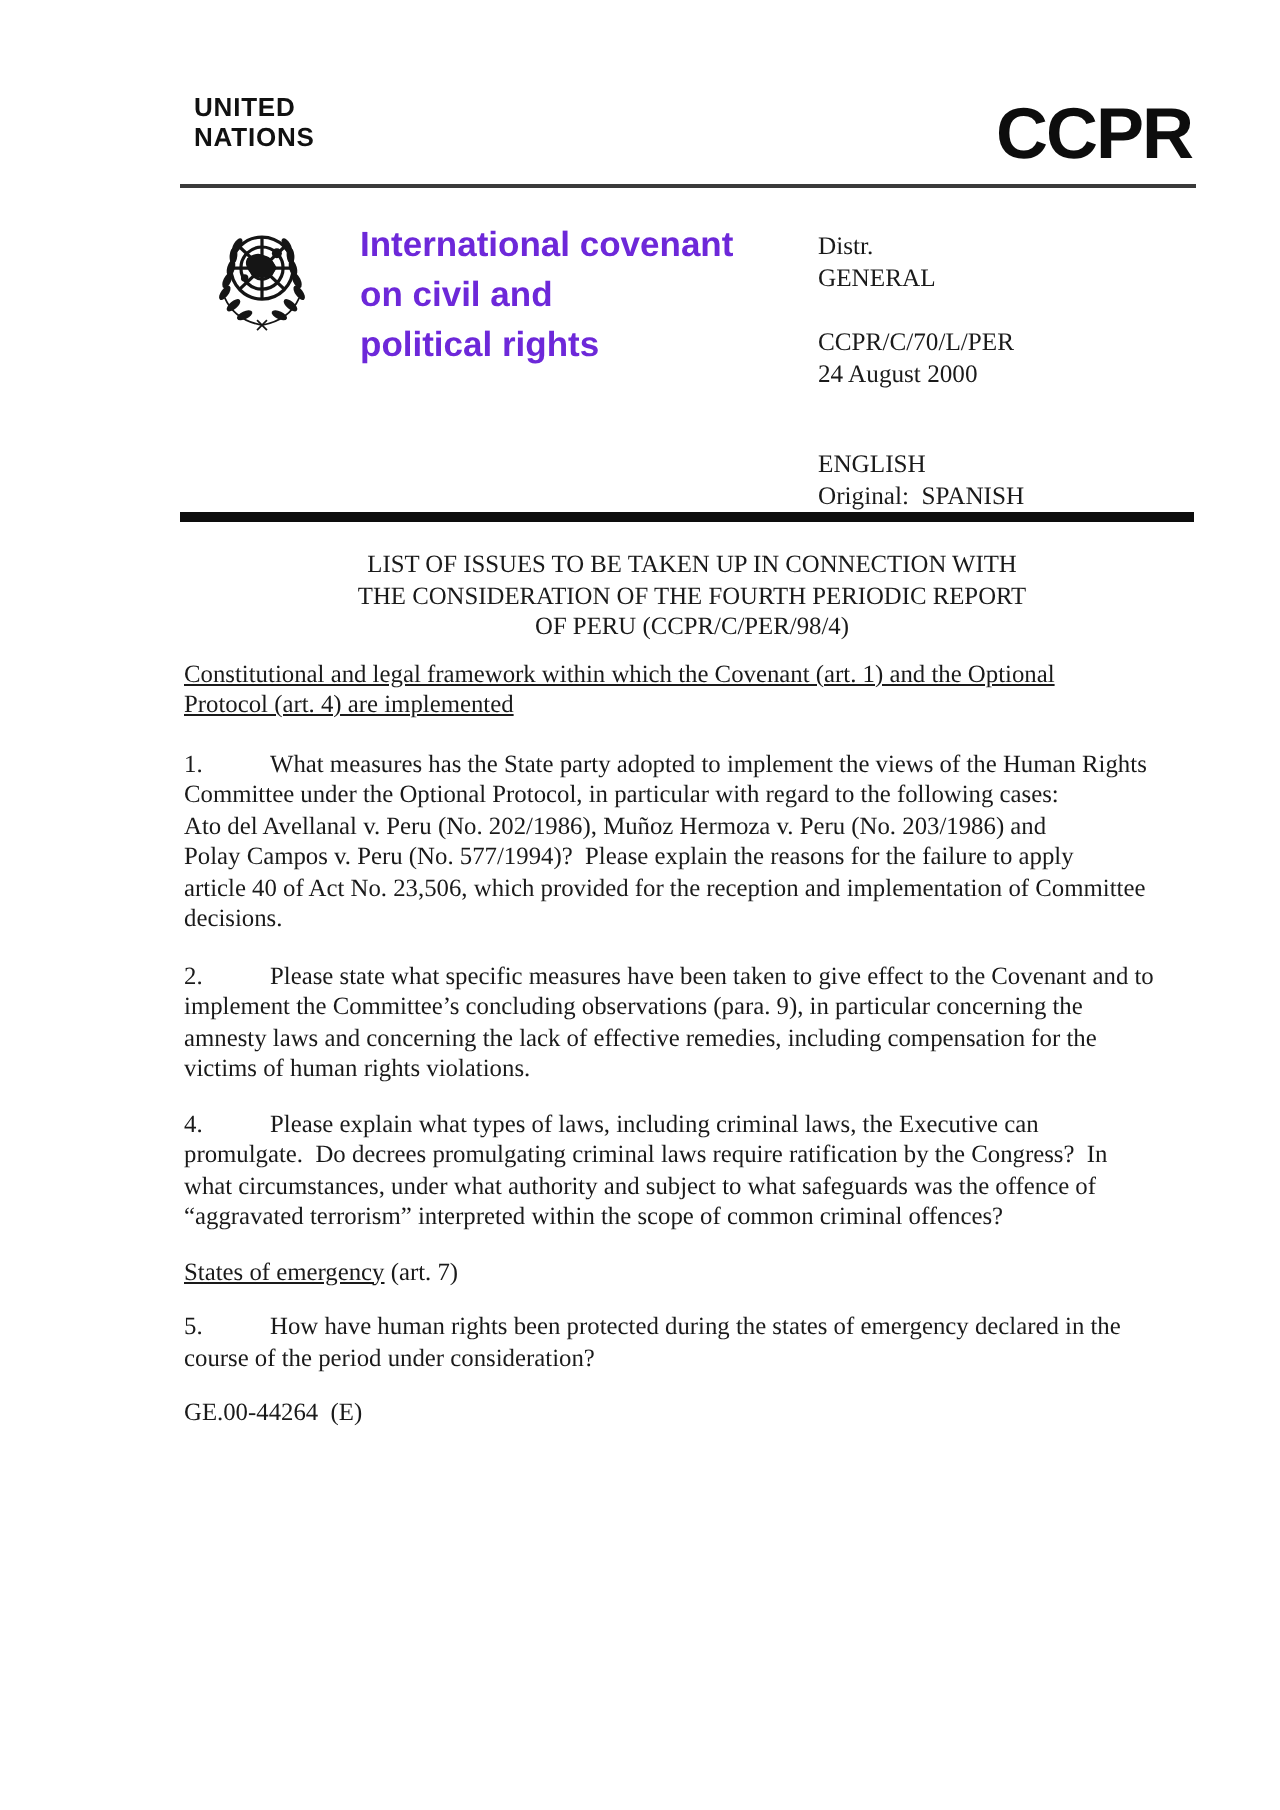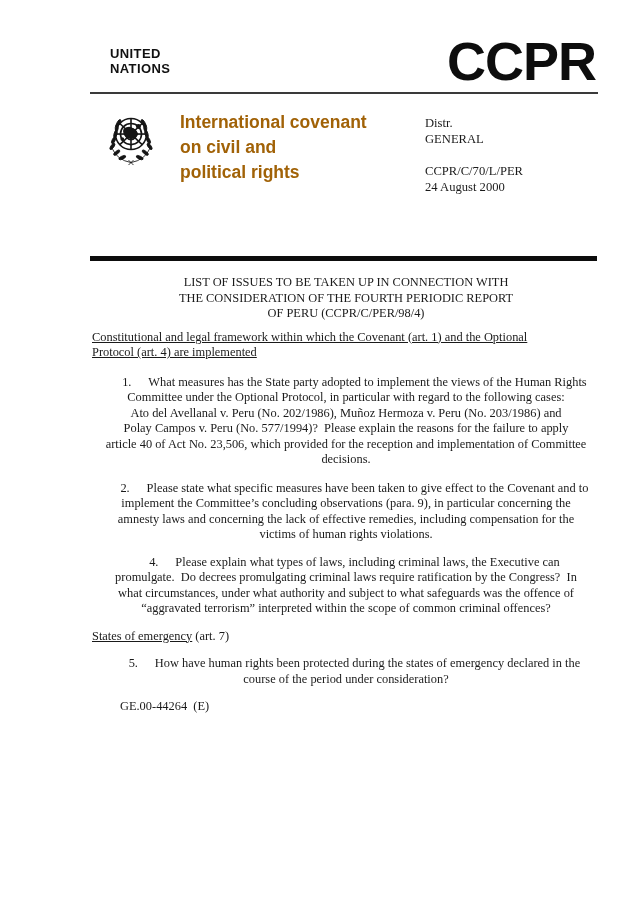--- a/index.html
+++ b/index.html
@@ -10,46 +10,46 @@
     margin: 0 auto;
     background: #ffffff;
     color: #1a1a1a;
     font-family: "Liberation Serif", serif;
     overflow: hidden;
   }
   .prewrap { white-space: pre-wrap; }
 
   
   .org-name {
-    position: absolute; left: 110px; top: 46px;
+    position: absolute; left: 97px; top: 46px;
     font-family: "Liberation Sans", sans-serif;
     font-weight: bold; font-size: 13px; line-height: 15px;
     letter-spacing: 0.4px; color: #111;
   }
   .doc-symbol-large {
-    position: absolute; top: 34px; right: 44px;
+    position: absolute; top: 49px; right: 44px;
     font-family: "Liberation Sans", sans-serif;
-    font-weight: bold; font-size: 54px; line-height: 1;
+    font-weight: bold; font-size: 36px; line-height: 1;
     letter-spacing: -1px; color: #0d0d0d; text-align: right;
   }
   .rule-thin {
     position: absolute; left: 90px; top: 92px;
     width: 508px; height: 2px; background: #3a3a3a;
   }
 
   
   .emblem { position: absolute; left: 99px; top: 108px; width: 64px; height: 62px; }
   .covenant-title {
     position: absolute; left: 180px; top: 110px;
     font-family: "Liberation Sans", sans-serif;
     font-weight: bold; font-size: 17.5px; line-height: 25px;
-    color: #a16207;
+    color: #6d28d9;
   }
   .distr-block {
-    position: absolute; left: 425px; top: 116px;
+    position: absolute; left: 409px; top: 116px;
     font-size: 12.6px; line-height: 15.5px;
   }
   .distr-group { margin: 0 0 17px 0; }
   .distr-group.last { margin-bottom: 0; }
 
   .rule-thick {
     position: absolute; left: 90px; top: 256px;
     width: 507px; height: 5px; background: #0d0d0d;
   }
 
@@ -62,24 +62,24 @@
   .committee-block { margin: 0 0 24px 0; }
   .doc-title {
     margin: 0 0 8px 0; text-align: center;
   }
   .section-heading {
     margin: 0 0 14px 0;
     text-decoration: underline;
   }
   .section-heading-mixed { margin: 0 0 12px 0; }
   .section-heading-mixed .u { text-decoration: underline; }
-  .para { margin: 0 0 12px 0; text-align: center; }
+  .para { margin: 0 0 12px 0; }
   .para:nth-of-type(1) { margin-bottom: 13px; }
   .pnum { display: inline-block; width: 43px; }
-  .footer-code { margin-top: 10px; margin-left: 28px; }
+  .footer-code { margin-top: 10px; }
 </style>
 </head>
 <body>
 
 <div class="page">
 
   <div class="org-name prewrap">UNITED
 NATIONS</div>
   <div class="doc-symbol-large">CCPR</div>
   <div class="rule-thin"></div>
@@ -125,20 +125,22 @@
 
   <div class="covenant-title prewrap">International covenant
 on civil and
 political rights</div>
 
   <div class="distr-block">
     <div class="distr-group prewrap">Distr.
 GENERAL</div>
     <div class="distr-group prewrap" style="margin-bottom:30px;">CCPR/C/70/L/PER
 24 August 2000</div>
+    <div class="distr-group last prewrap">ENGLISH
+Original:  SPANISH</div>
   </div>
 
   <div class="rule-thick"></div>
 
   <div class="body-col">
 
 
     <div class="doc-title prewrap">LIST OF ISSUES TO BE TAKEN UP IN CONNECTION WITH
 THE CONSIDERATION OF THE FOURTH PERIODIC REPORT
 OF PERU (CCPR/C/PER/98/4)</div>

